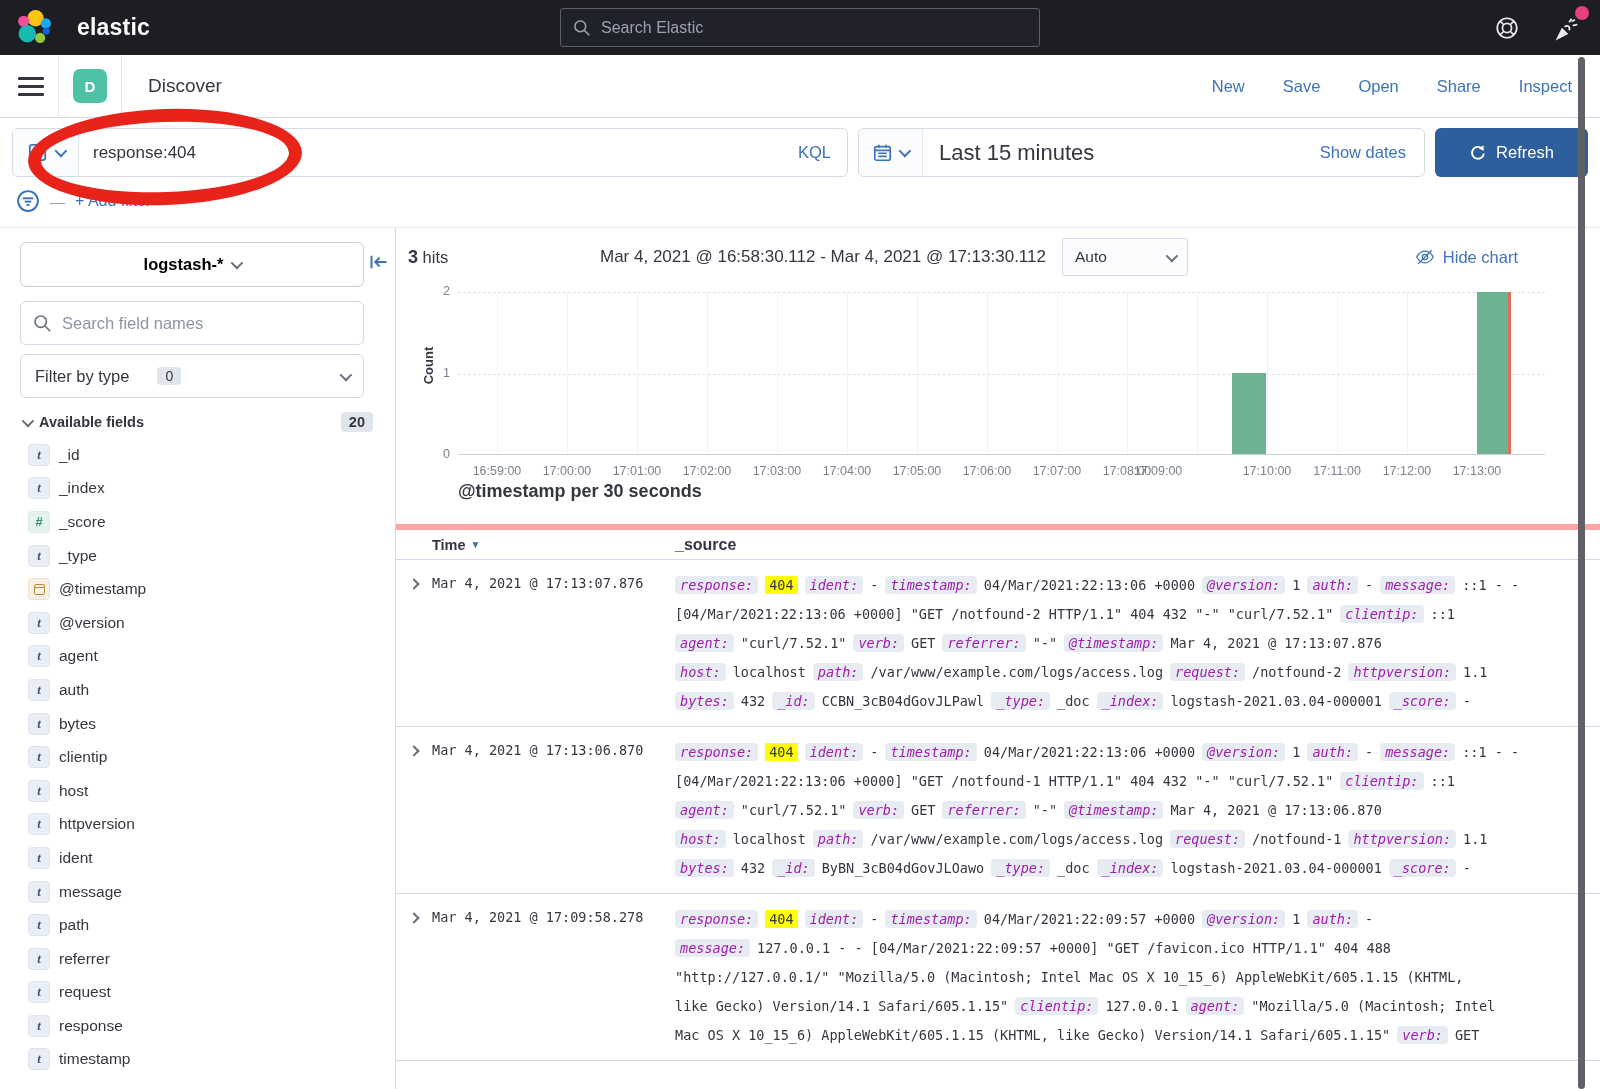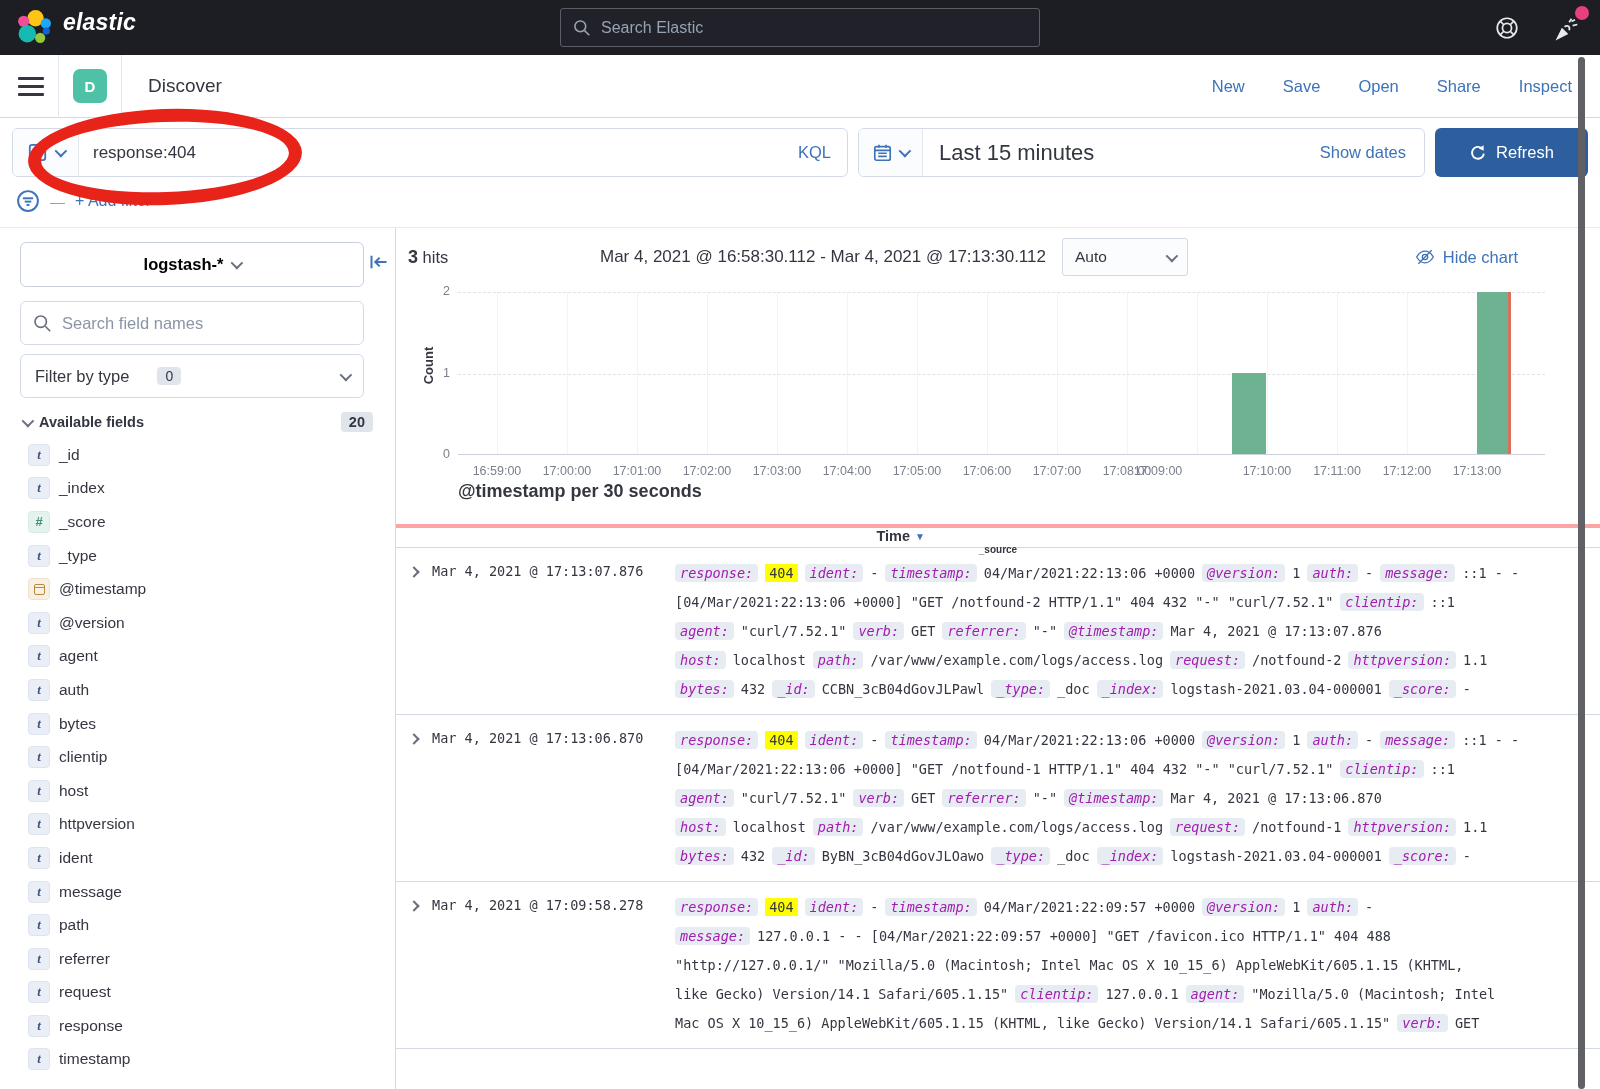--- a/index.html
+++ b/index.html
@@ -2,21 +2,21 @@
 <html><head>
 <meta charset="utf-8">
 <style>
   * { box-sizing: border-box; margin: 0; padding: 0; }
   html,body { width:1600px; height:1089px; overflow:hidden; }
   body { font-family:"Liberation Sans", sans-serif; color:#343741; background:#fff; position:relative; }
   .mono { font-family:"DejaVu Sans Mono", monospace; }
 
   
   .topbar { height:55px; background:#1d1e24; display:flex; align-items:center; padding:0 16px; position:relative; }
-  .brand { display:flex; align-items:flex-start; gap:10px;font-style:italic; }
+  .brand { display:flex; align-items:center; gap:24px; }
   .brand-text { color:#fff; font-size:23px; font-weight:600; letter-spacing:.2px; }
   .global-search { position:absolute; left:560px; top:8px; width:480px; height:39px; border:1px solid #5a5e69; border-radius:3px;
     display:flex; align-items:center; padding:0 12px; gap:10px; color:#9aa2b1; background:#212229; }
   .global-search .ph { font-size:16px; color:#98a2b3; }
   .topbar-right { position:absolute; right:18px; top:0; height:55px; display:flex; align-items:center; gap:34px; }
   .top-icon { color:#e9eaee; position:relative; display:flex; }
   .notif-dot { position:absolute; right:-7px; top:-8px; width:14px; height:14px; border-radius:50%; background:#e6407e; }
 
   
   .navbar { height:63px; display:flex; align-items:center; border-bottom:1px solid #d3dae6; padding:0 18px; background:#fff; }
@@ -90,25 +90,25 @@
   .vgrid { position:absolute; top:0; bottom:0; width:1px; background:#f1f3f6; }
   .hgrid { position:absolute; left:0; right:0; height:0; border-top:1px dashed #dfe3e9; }
   .bar { position:absolute; bottom:0; background:#6db392; }
   .ylab { position:absolute; width:20px; text-align:right; font-size:12.5px; color:#7a818d; left:34px; }
   .ylabel-rot { position:absolute; left:2px; top:72px; font-size:13px; font-weight:700; color:#343741;
     transform:rotate(-90deg); transform-origin:center; width:60px; text-align:center; }
   .xlab { position:absolute; top:178px; font-size:12.5px; color:#7a818d; transform:translateX(-50%); white-space:nowrap; }
   .xaxis-title { position:absolute; top:195px; left:62px; width:1087px; text-align:left; font-weight:700; font-size:18px; }
 
   
-  .thead { display:flex; border-top:4px solid #fca5a5; border-bottom:1px solid #d3dae6; height:24px; align-items:center;flex-direction:column; }
+  .thead { display:flex; border-top:6px solid #fca5a5; border-bottom:1px solid #d3dae6; height:36px; align-items:center; }
   .th-expand { width:36px; }
   .th-time { width:243px; font-weight:700; font-size:14.5px; display:flex; align-items:center; gap:5px; cursor:pointer; }
   .sort-arrow { color:#3d73b9; font-size:10px; }
-  .th-source { font-weight:700; font-size:10px; }
+  .th-source { font-weight:700; font-size:16px; }
   .docrow { display:flex; border-bottom:1px solid #d3dae6; padding:11px 0 10px 0; }
   .expand-cell { width:36px; display:flex; justify-content:center; padding-top:9px; }
   .chev-right { width:8px; height:8px; border-right:2px solid #69707d; border-bottom:2px solid #69707d; transform:rotate(-45deg); cursor:pointer; }
   .time-cell { width:243px; font-size:13.5px; padding-top:4px; }
   .src-cell { flex:1; overflow:hidden; }
   .src-line { height:29px; line-height:29px; white-space:nowrap; font-size:13.5px; }
   .pill { background:#e7ecf3; border-radius:4px; padding:1px 5px; margin-right:7px; color:#a21caf;font-style:italic; }
   .val { margin-right:7px; }
   .hl { background:#ffff00; padding:1px 4px; margin-right:7px; }
 

